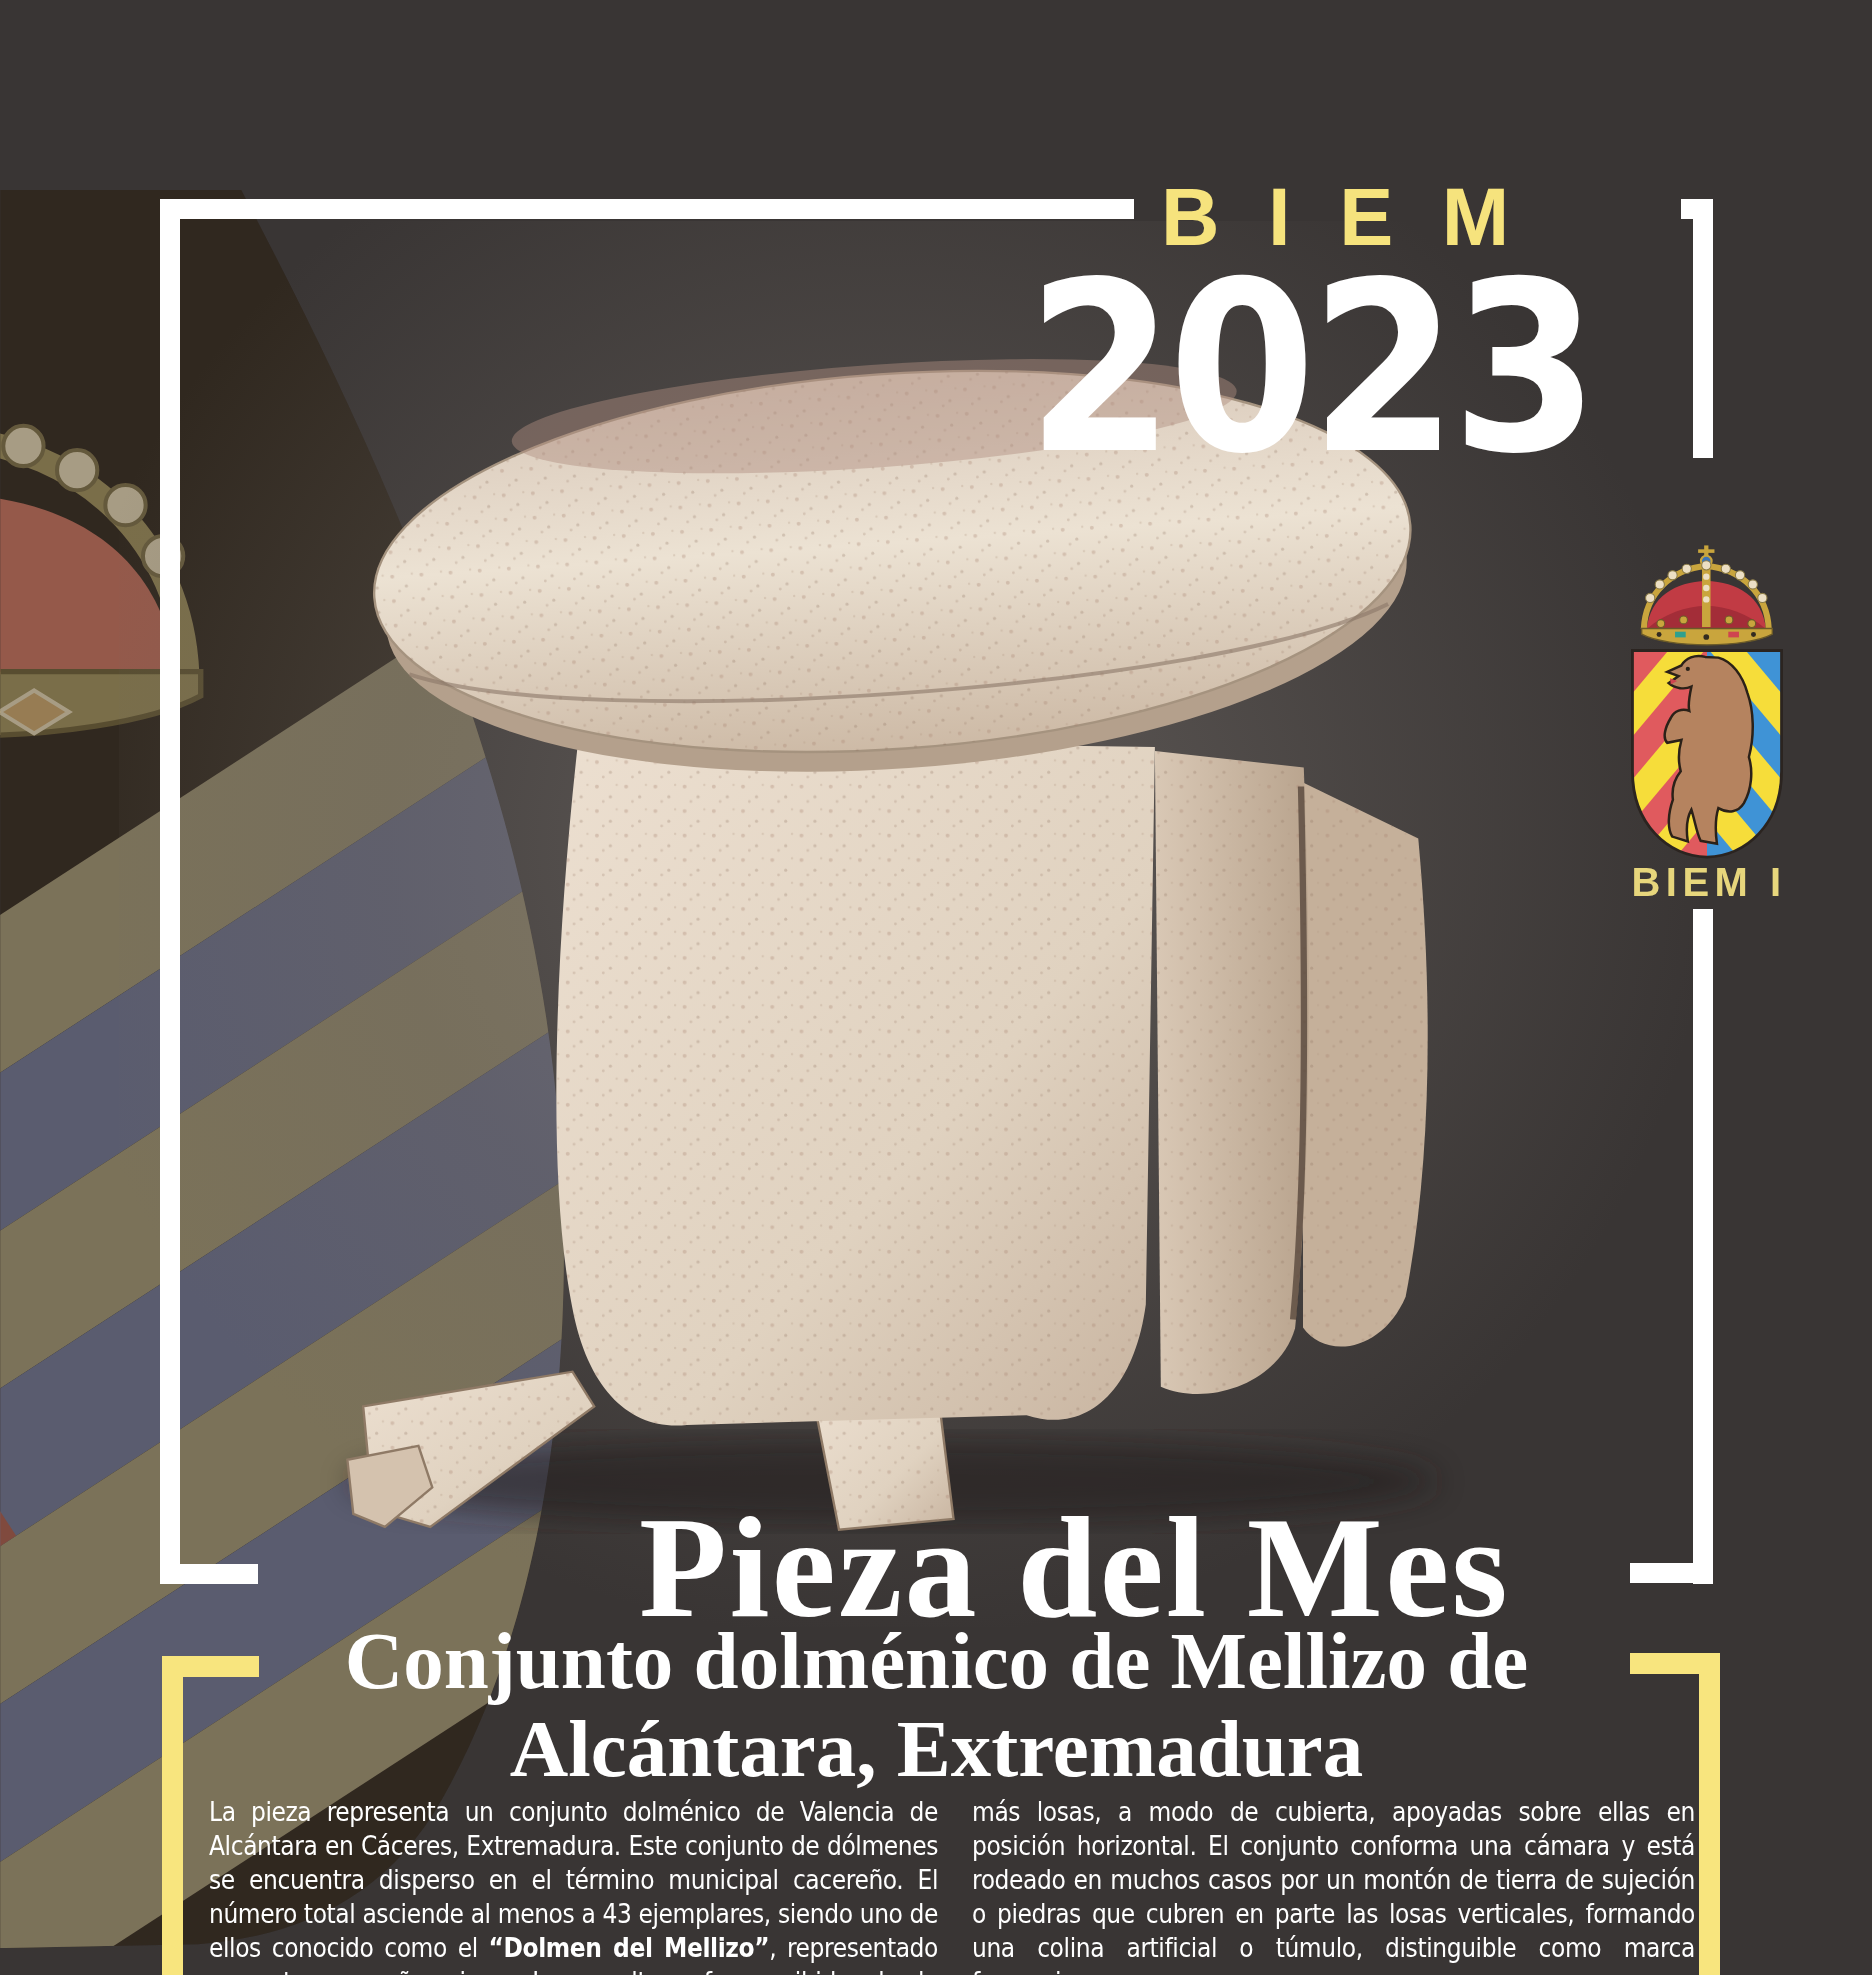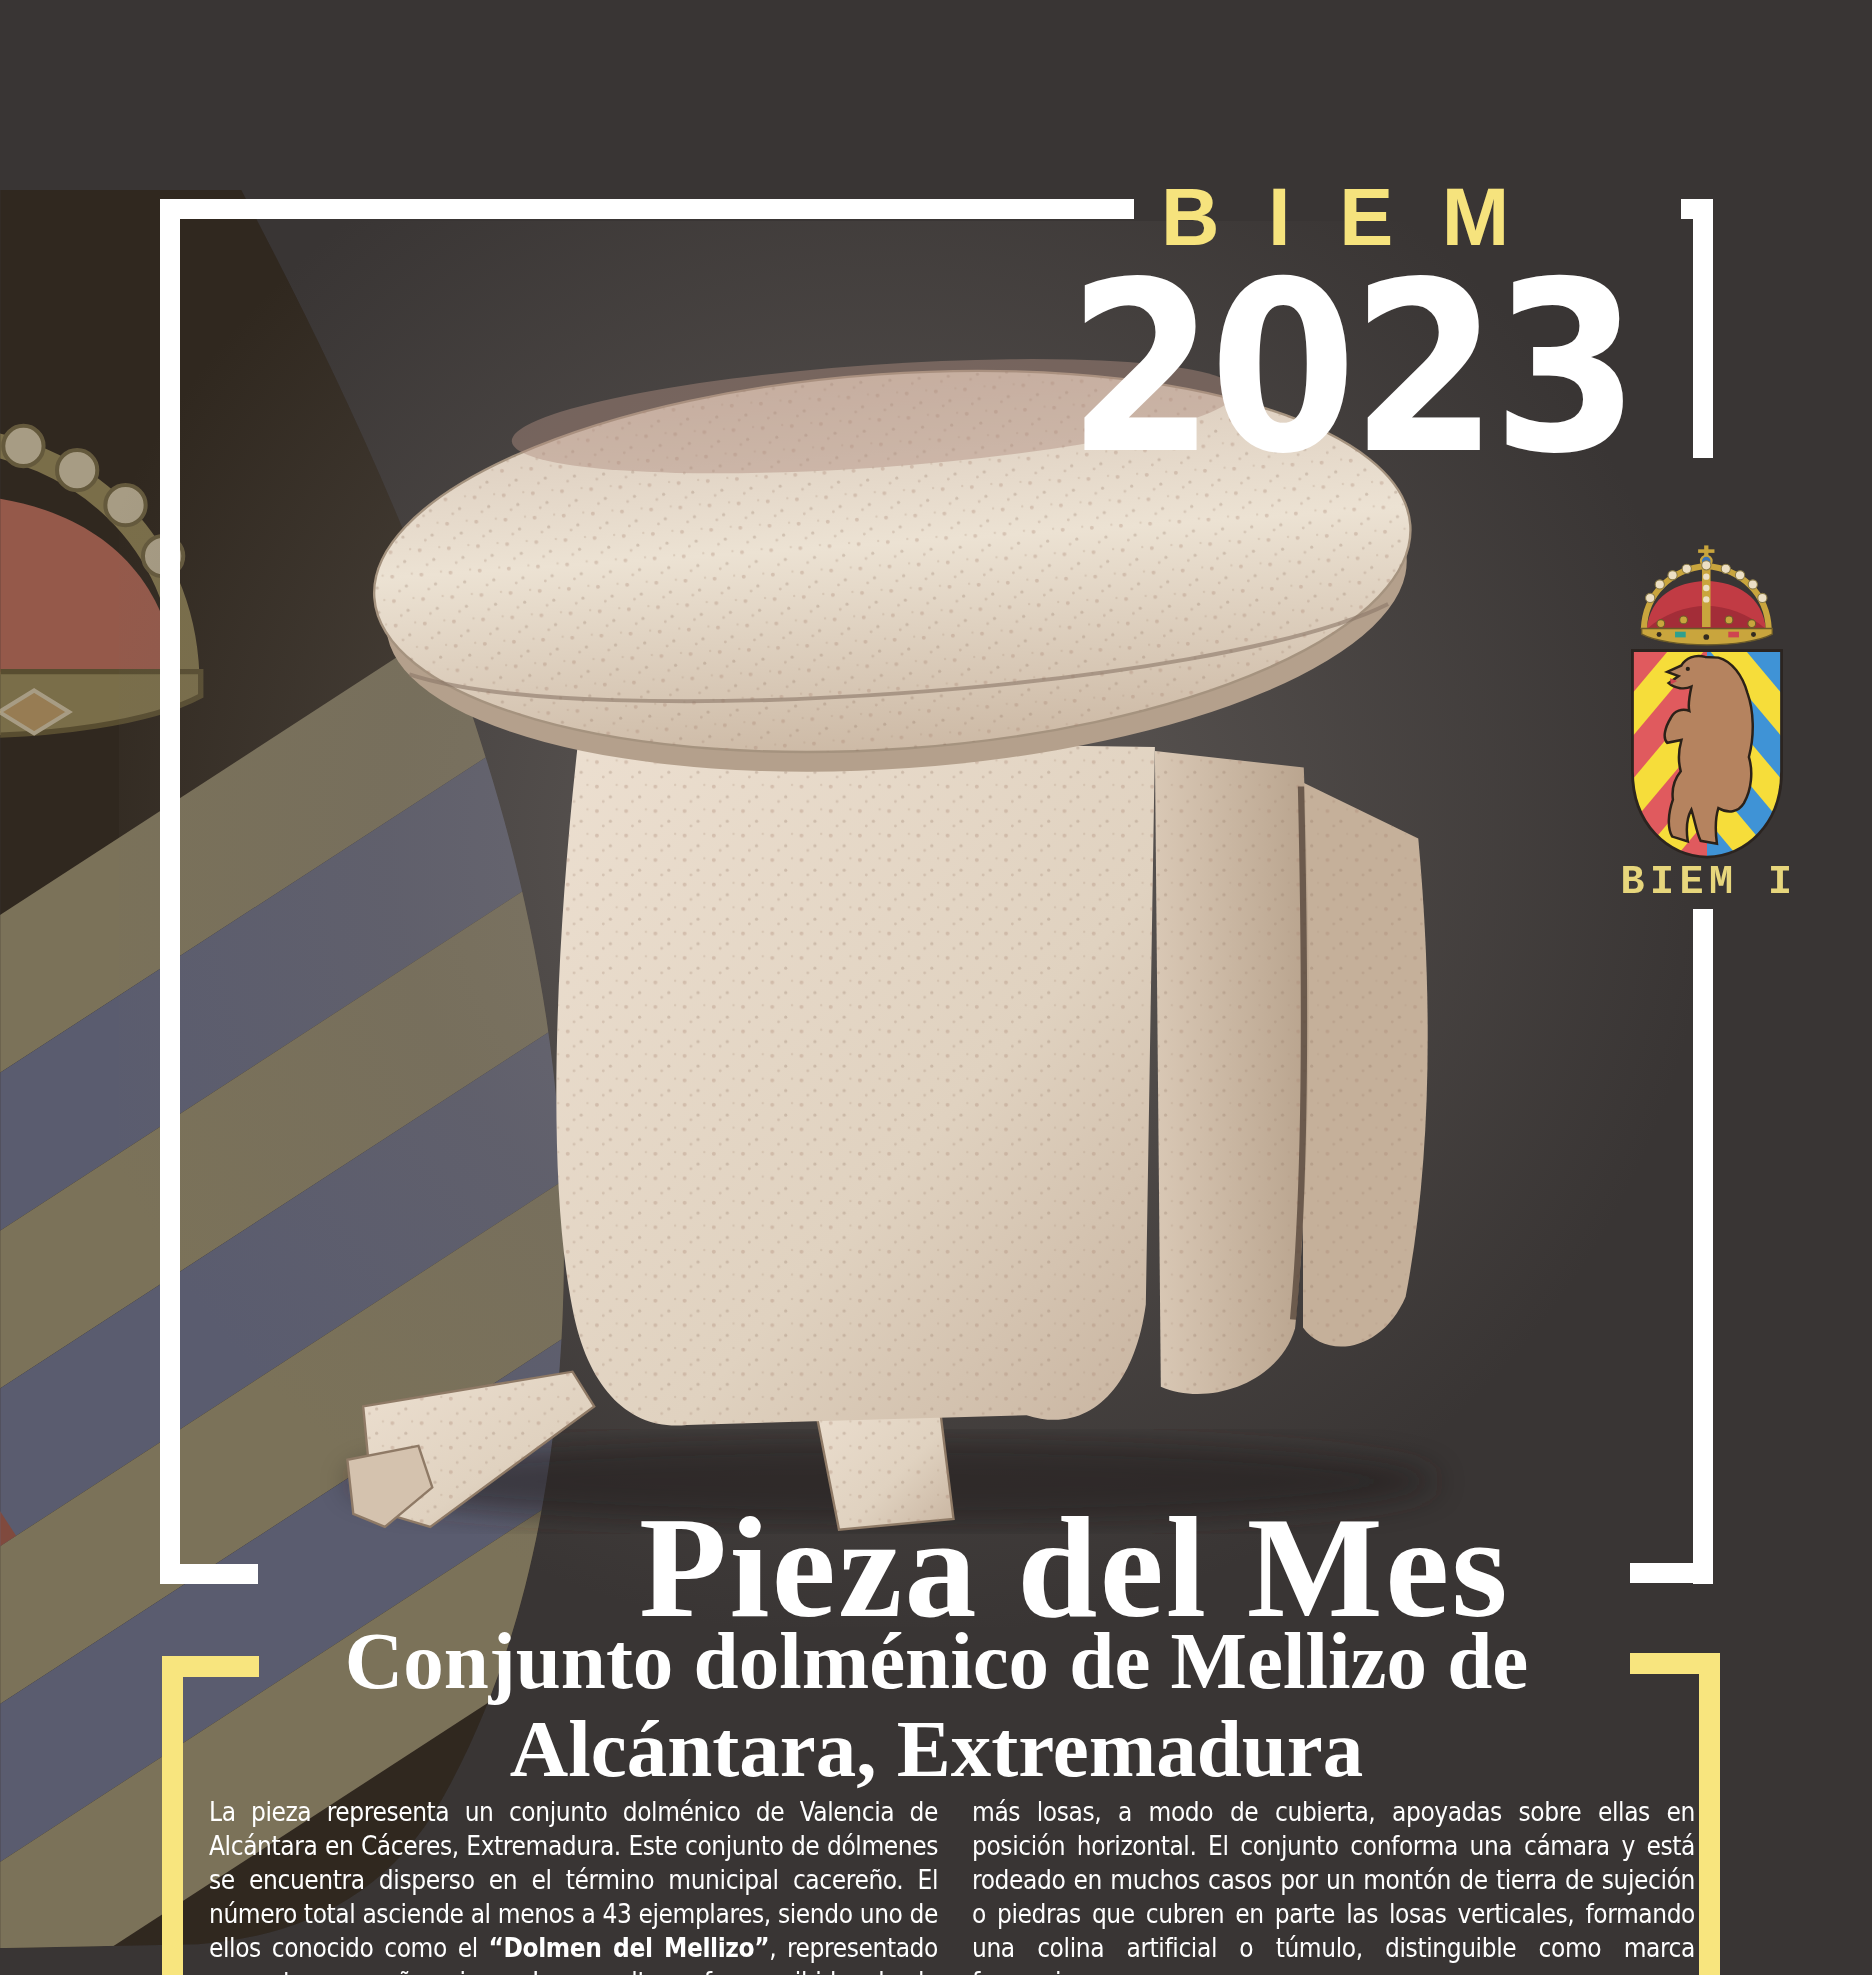--- a/index.html
+++ b/index.html
@@ -23,25 +23,25 @@
 
   
   .ybar{background:#f8e57e;}
   .y-left{left:162px;top:1656px;width:20.5px;height:843px;}
   .y-tl-arm{left:162px;top:1656px;width:97px;height:20.5px;}
   .y-right{left:1699px;top:1653px;width:20.5px;height:846px;}
   .y-tr-arm{left:1630px;top:1653px;width:90px;height:20.5px;}
 
   .month{left:1161px;top:177px;font-family:"Liberation Sans",sans-serif;font-weight:700;
          font-size:81px;line-height:1;letter-spacing:.60em;color:#f6e37d;white-space:nowrap;}
-  .year{left:1027px;top:251px;width:648px;text-align:center;color:#fff;font-family:"DejaVu Sans",sans-serif;
+  .year{left:1027px;top:251px;width:648px;text-align:left;color:#fff;font-family:"DejaVu Sans",sans-serif;
         font-stretch:condensed;font-weight:700;font-size:235px;line-height:1;letter-spacing:-5.5px;white-space:nowrap;}
 
   .biem-label{left:1616px;top:860px;width:186px;text-align:center;color:#e7d67c;
-        font-family:Liberation Mono, monospace;font-weight:700;font-size:40px;letter-spacing:5.5px;white-space:nowrap;}
+        font-family:Liberation Sans, sans-serif;font-weight:700;font-size:40px;letter-spacing:5.5px;white-space:nowrap;}
 
   .title{left:474px;top:1496px;width:1201px;text-align:center;color:#fff;
          font-family:"Liberation Serif",serif;font-weight:700;font-size:144px;line-height:1;letter-spacing:2.4px;white-space:nowrap;}
   .subtitle{left:99px;top:1617px;width:1675px;text-align:center;color:#fff;
          font-family:"Liberation Serif",serif;font-weight:700;font-size:81px;line-height:88px;}
 
   .col{top:1795px;color:#fff;font-family:"DejaVu Sans",sans-serif;font-stretch:condensed;
        font-size:26px;line-height:34px;text-align:justify;letter-spacing:-0.4px;}
   .col-left{left:209px;width:729px;}
   .col-right{left:972px;width:723px;}

